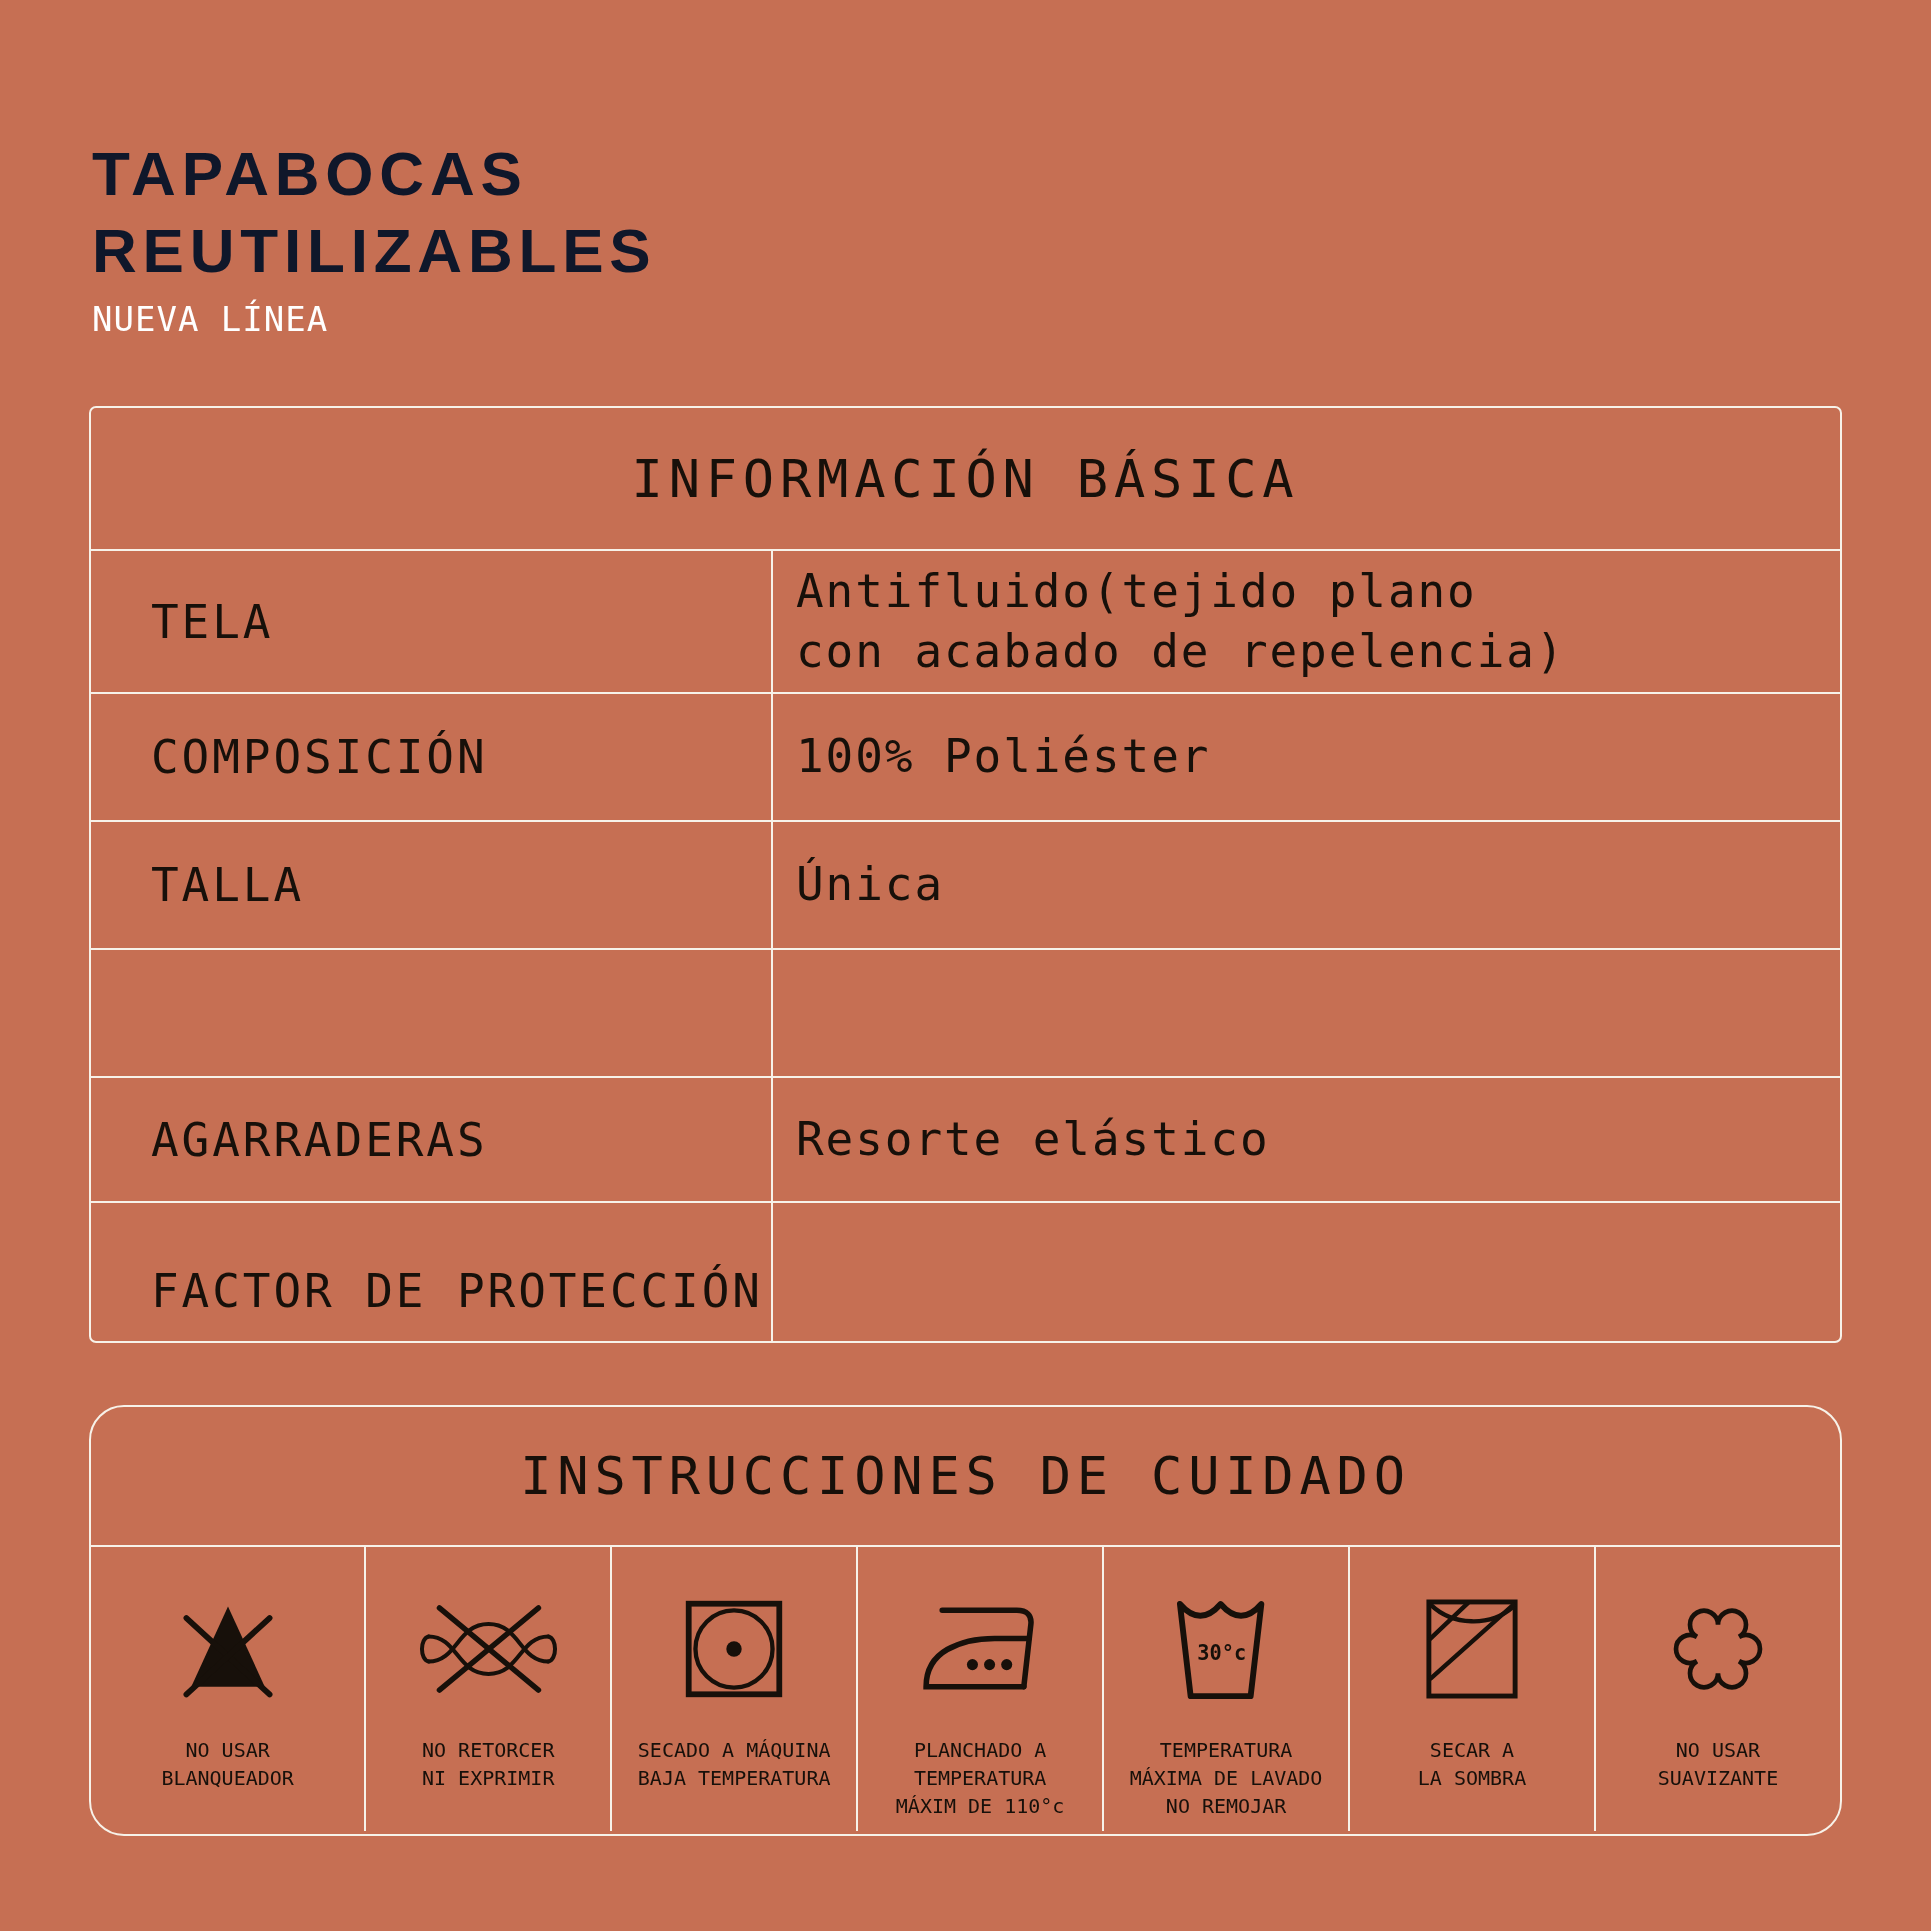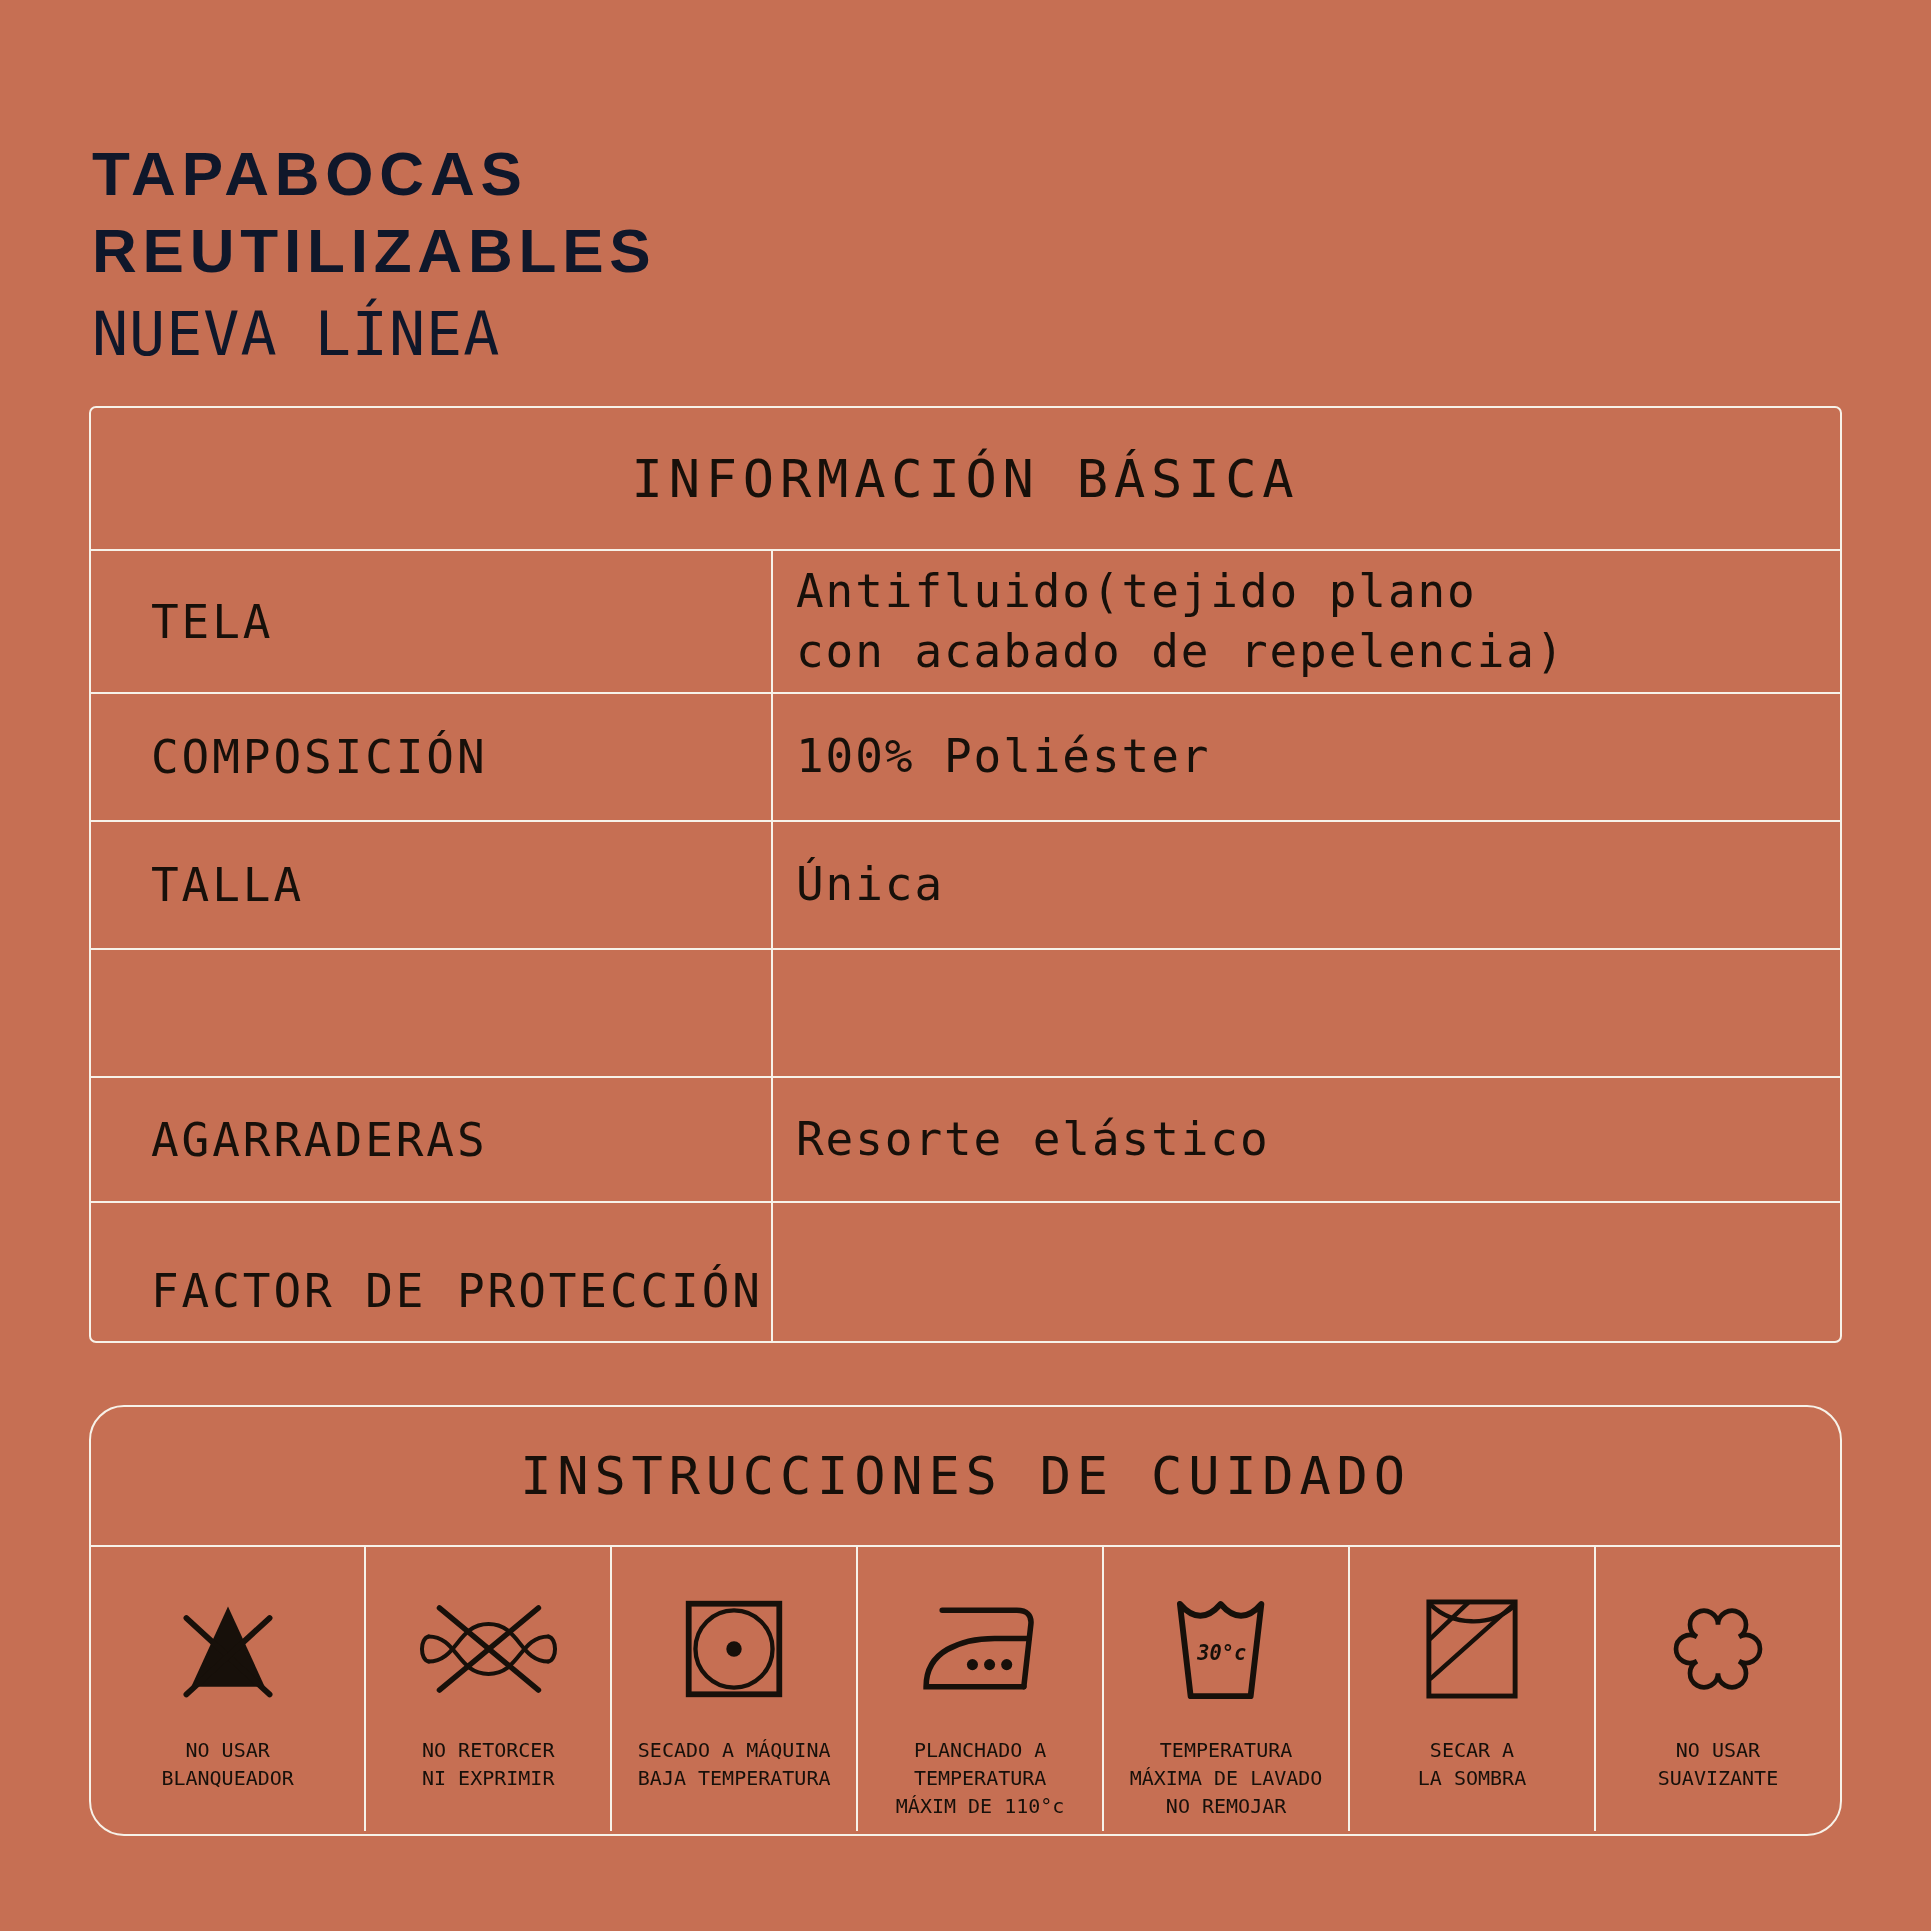--- a/index.html
+++ b/index.html
@@ -19,23 +19,23 @@
     font-weight:bold;
     font-size:62px;
     line-height:77px;
     letter-spacing:5.8px;
     color:#0f172a;
     white-space:pre-line;
     text-transform:uppercase;
   }
   .subtitle{
     margin-top:9.7px;
-    font-size:60px;
+    font-size:34px;
     letter-spacing:1px;
-    color:#0f172a;
+    color:#ffffff;
   }
   
   .panel{
     position:absolute;left:89px;right:89px;
     border:2.9px solid #F7F2E9;
     border-radius:35px;
     box-sizing:border-box;
     overflow:hidden;
   }
   .info-panel{top:406px;height:937px;border-radius:7px;}
@@ -80,21 +80,20 @@
     display:flex;flex-direction:column;align-items:center;
     box-sizing:border-box;
   }
   .care-cell:first-child{flex:1.12;}
   .care-cell:last-child{border-right:none;}
   .icon-wrap{
     height:162px;
     display:flex;align-items:center;justify-content:center;
     padding-top:21px;box-sizing:content-box;
     color:#17100A;
-    font-style:italic;
   }
   .icon-wrap svg{display:block;}
   .care-label{
     margin-top:5.8px;
     font-size:20px;
     line-height:1.4;
     text-align:center;
     white-space:pre-line;
   }
   svg .ln{stroke:currentColor;fill:none;stroke-linecap:round;}

